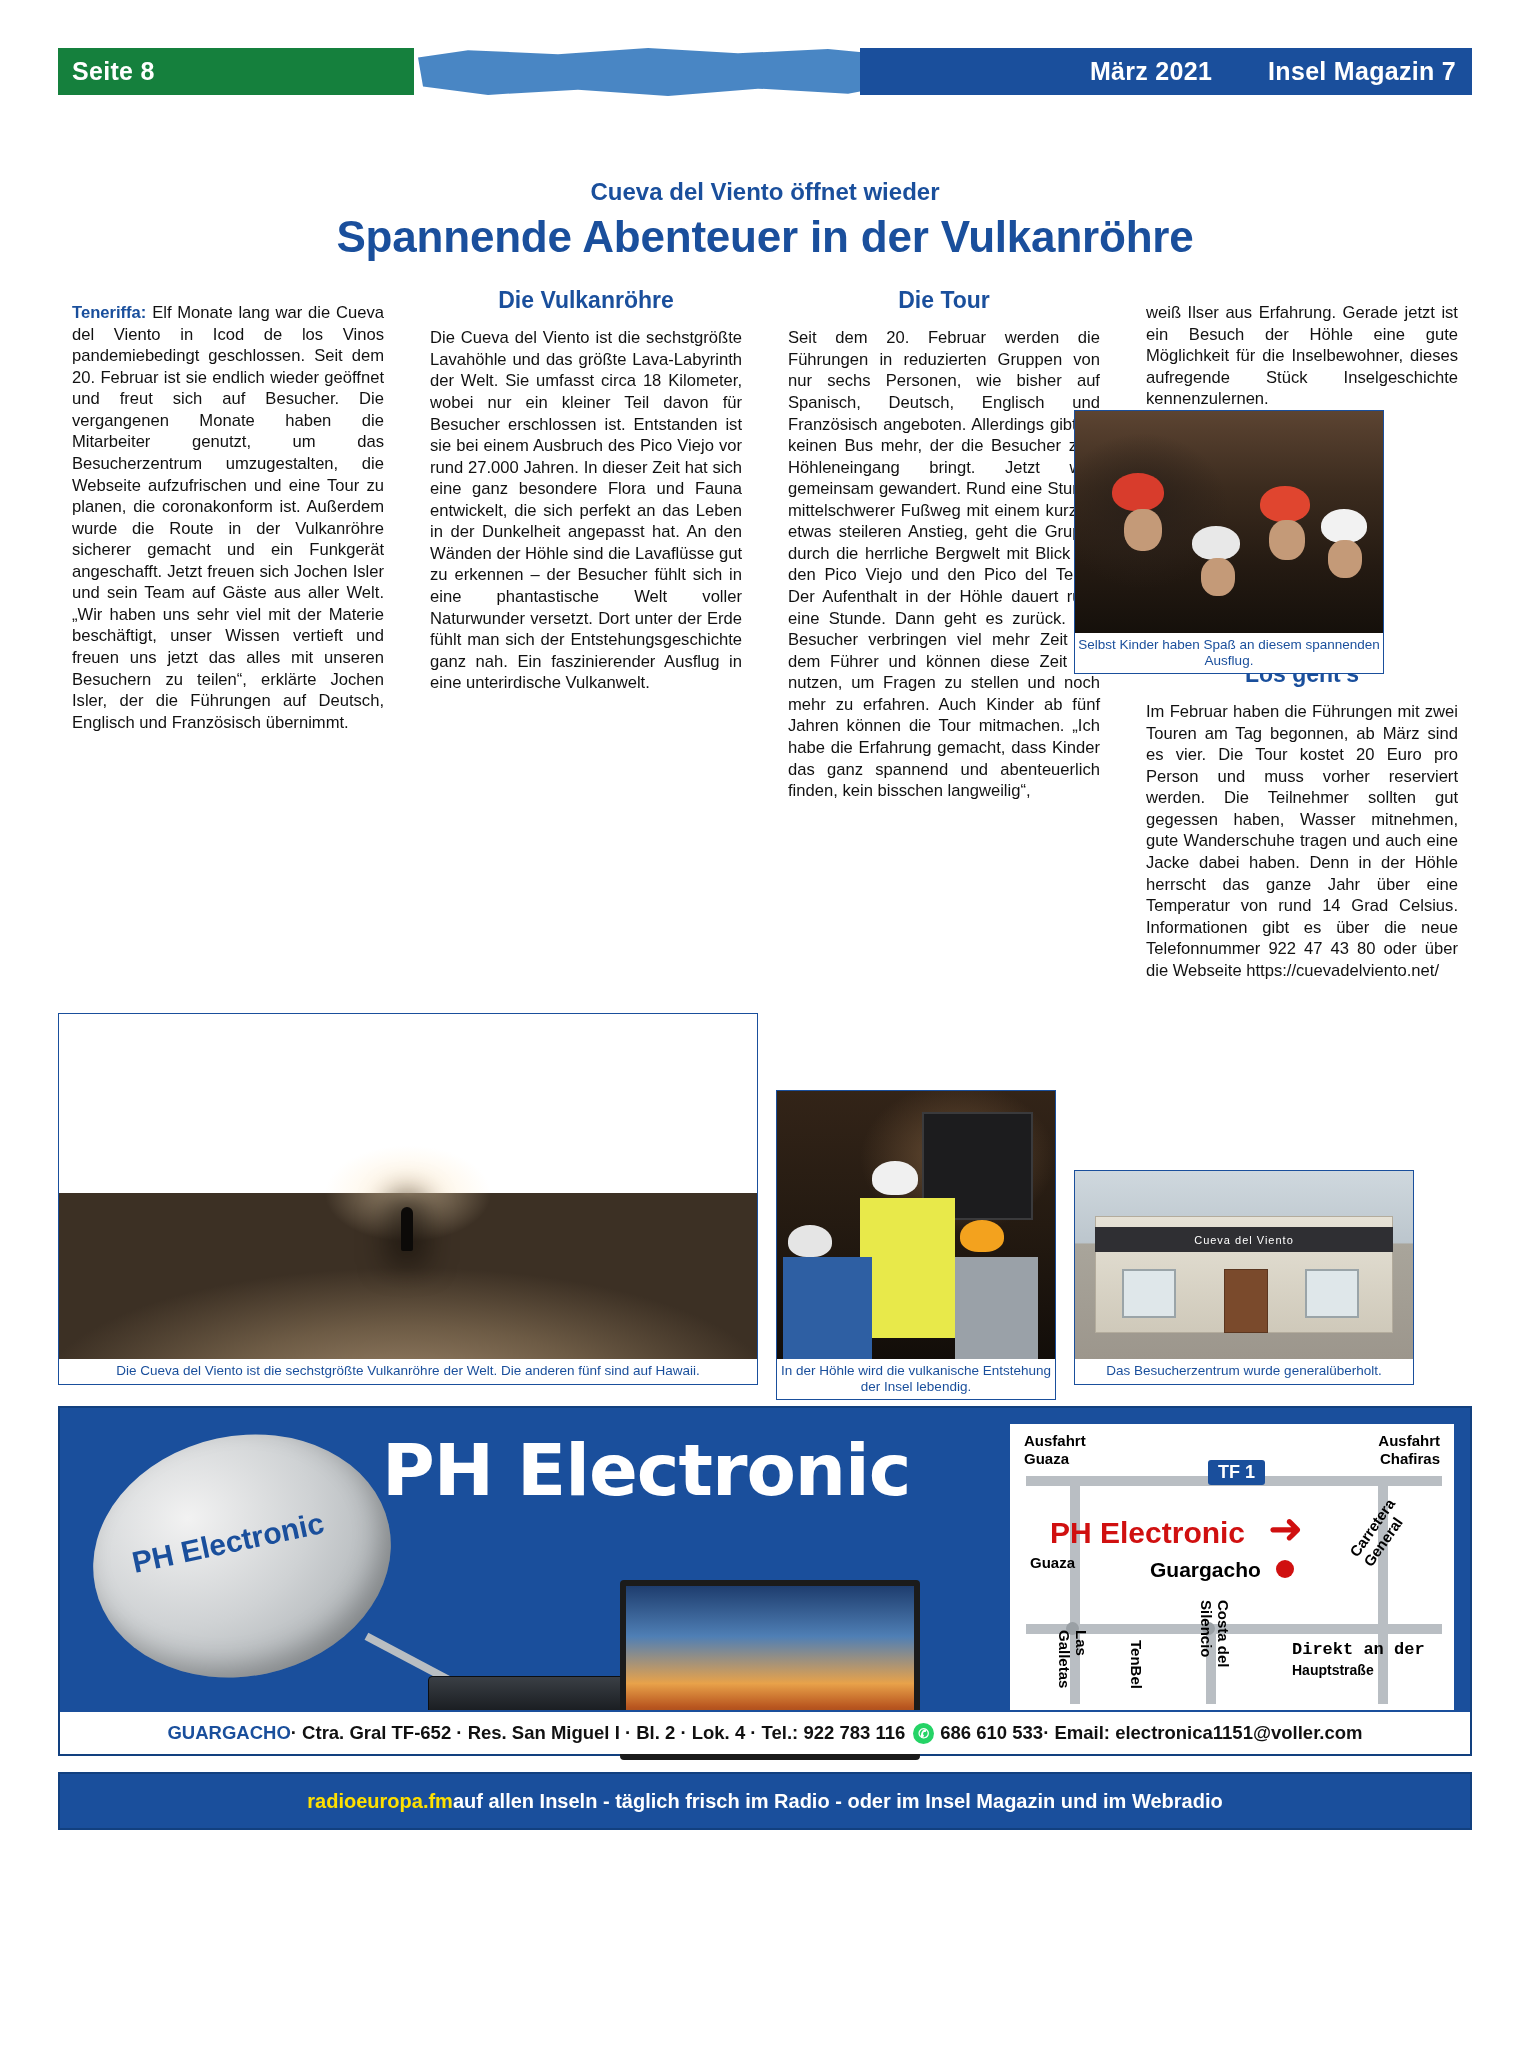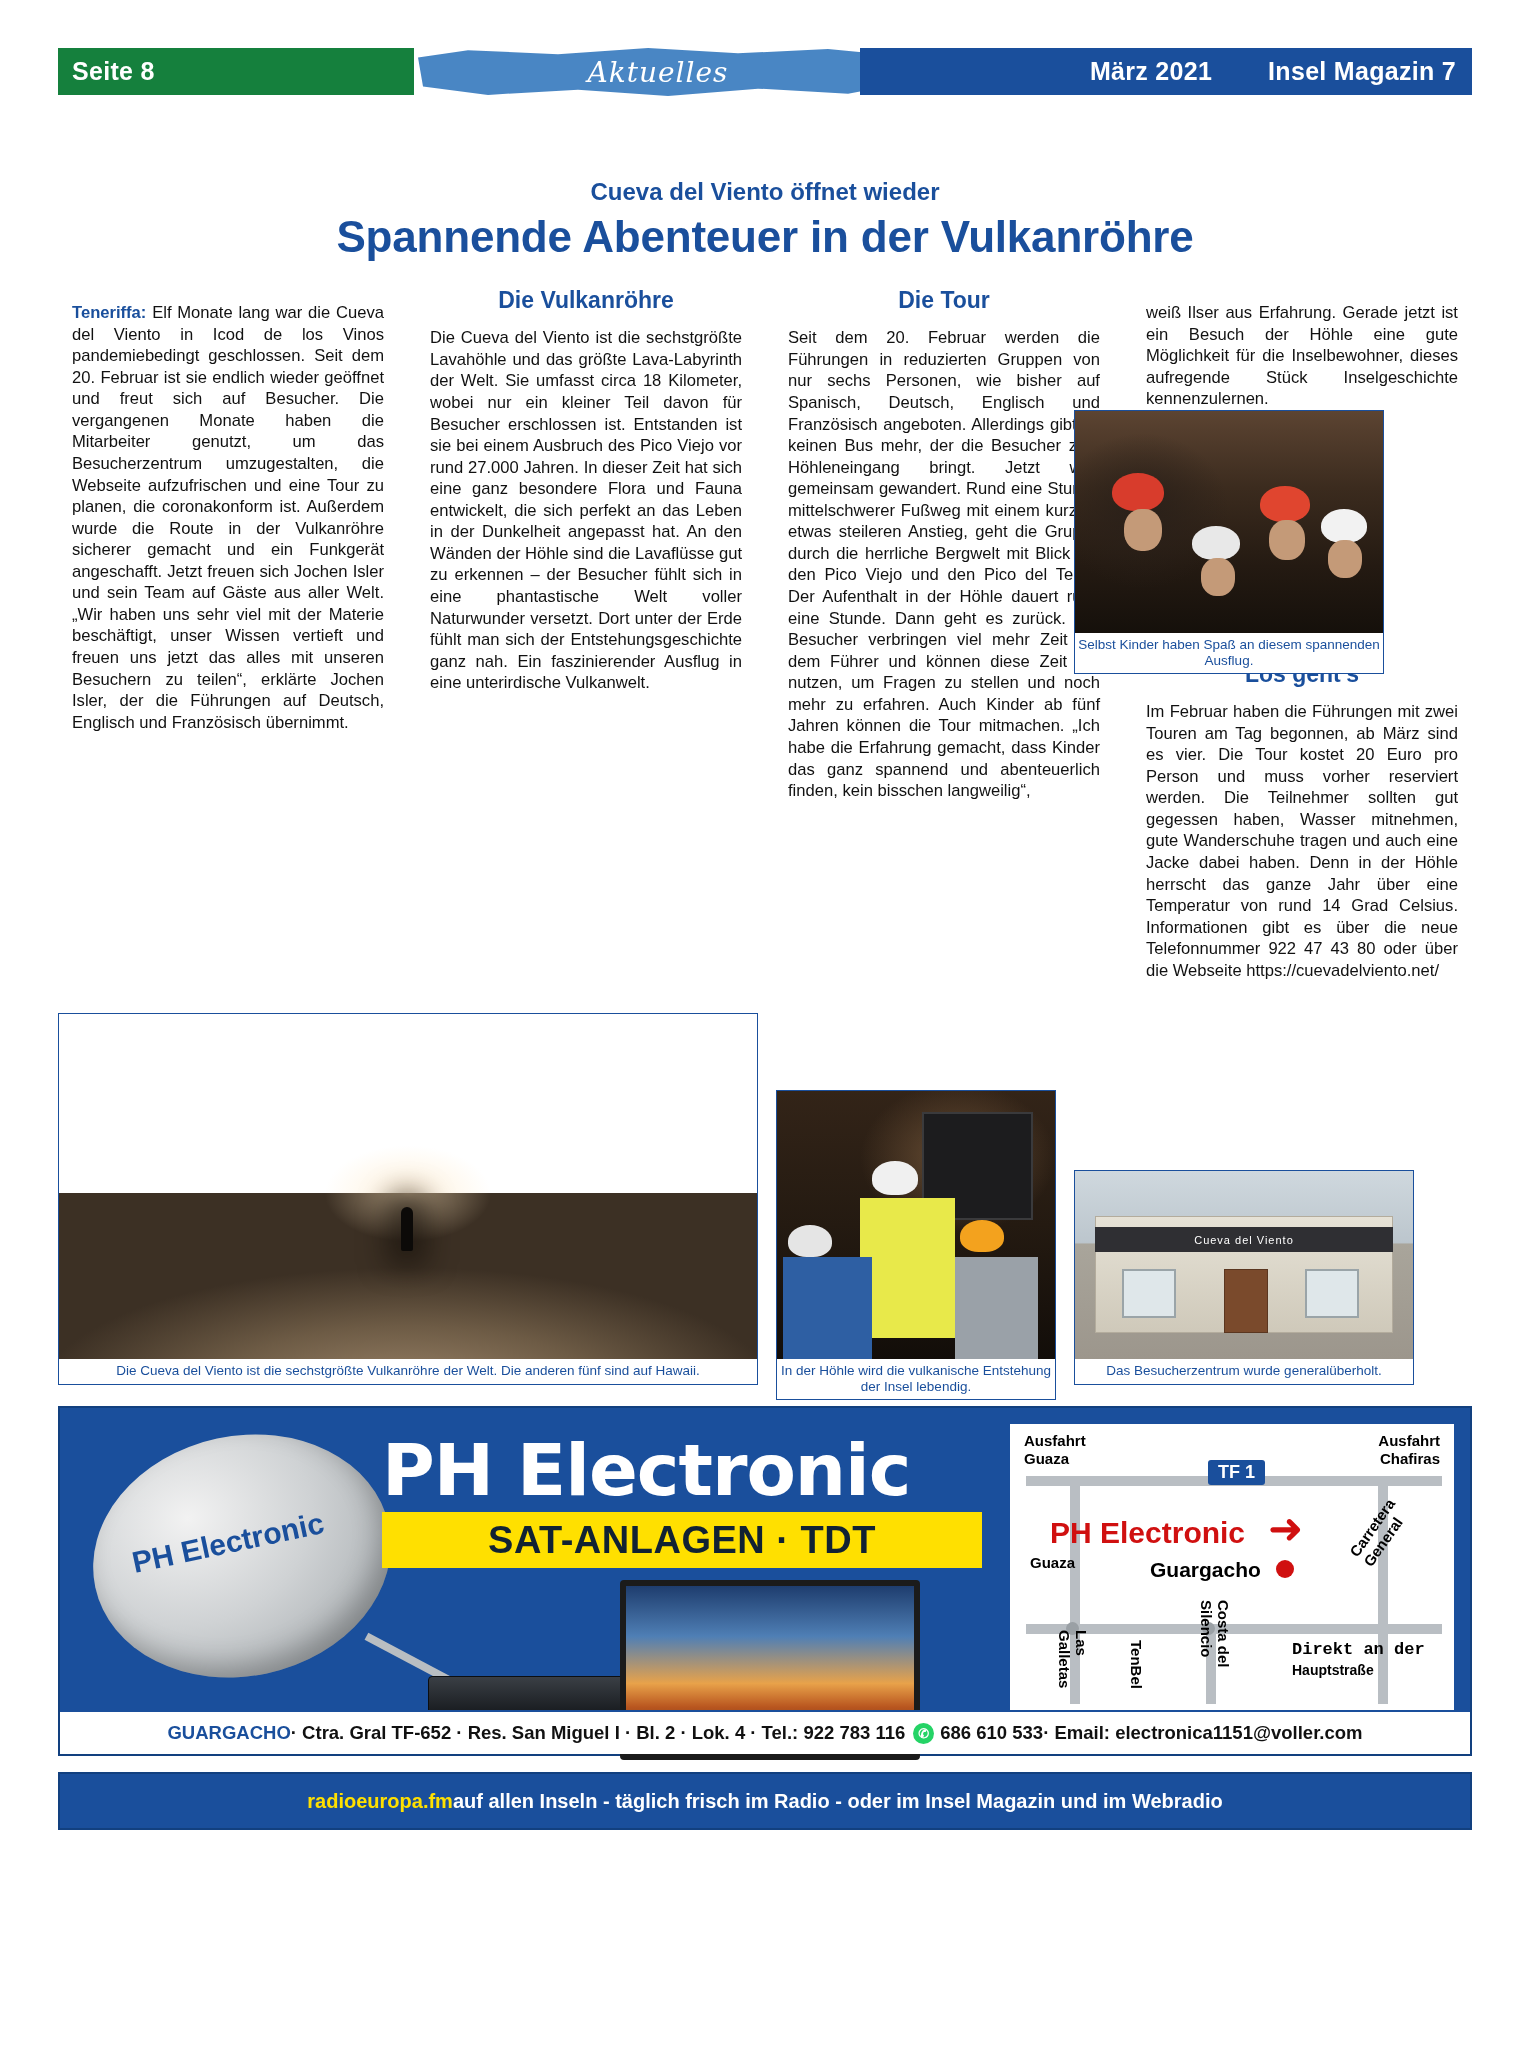--- a/index.html
+++ b/index.html
@@ -322,21 +322,20 @@
 </style>
 </head>
 <body>
 
 <div class="page">
 
   <div class="masthead">
     <div class="mast-left">Seite 8</div>
     <div class="mast-center">
       <div class="brush"></div>
-      <div class="brush-label">Aktuelles</div>
     </div>
     <div class="mast-right">
       <span>März 2021</span>
       <span>Insel Magazin 7</span>
     </div>
   </div>
 
   <div class="kicker">Cueva del Viento öffnet wieder</div>
   <div class="headline">Spannende Abenteuer in der Vulkanröhre</div>
 
@@ -408,21 +407,20 @@
     <div class="caption">Das Besucherzentrum wurde generalüberholt.</div>
   </div>
 
   <div class="ad">
     <div class="dish"></div>
     <div class="dish-label">PH Electronic</div>
     <div class="lnb-arm"></div>
     <div class="receiver"></div>
 
     <div class="ad-logo-text">PH Electronic</div>
-    <div class="ad-yellow">SAT-ANLAGEN · TDT</div>
 
     <div class="tdt-tiles">
       <div class="tile t1">t</div>
       <div class="tile t2">d</div>
       <div class="tile t3">t</div>
       <div class="tile t4"></div>
     </div>
 
     <div class="tv">
       <div class="tv-screen"></div>

